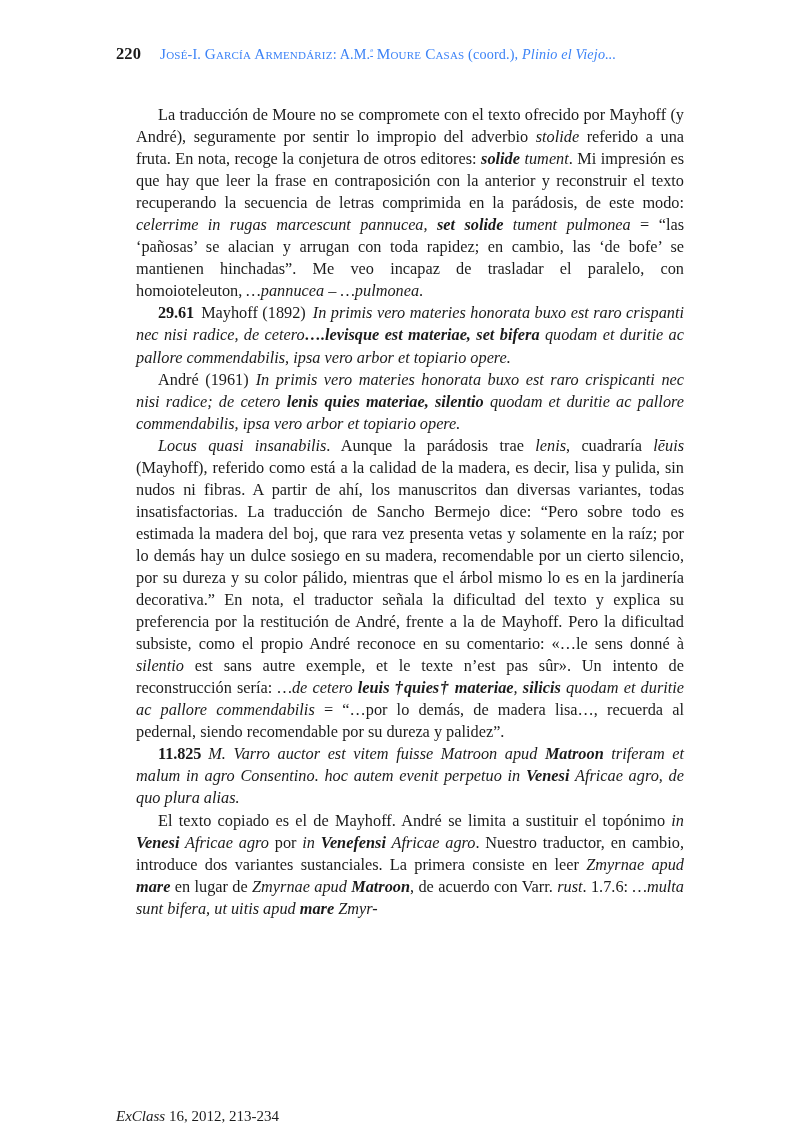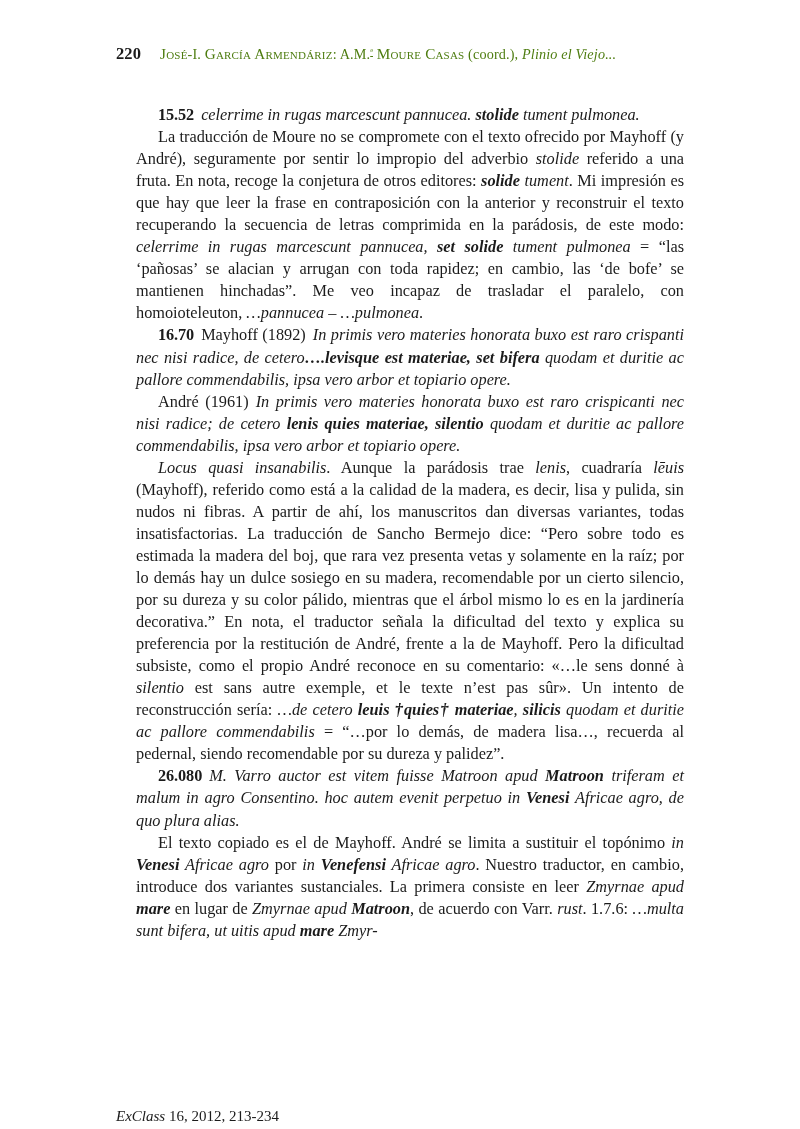--- a/index.html
+++ b/index.html
@@ -35,21 +35,21 @@
   }
   .folio {
     font-size: 16.5px;
     font-weight: bold;
     letter-spacing: 0.1px;
     color: #1b1b1b;
   }
   .head-text {
     margin-left: 19px;
     font-size: 14.2px;
-    color: #4d7c0f;
+    color: #3b82f6;
     letter-spacing: 0.15px;
   }
   .sc {
     font-variant: small-caps;
     font-size: 15.2px;
     letter-spacing: 0.2px;
   }
   .ord {
     font-size: 9.5px;
     vertical-align: 0.45em;
@@ -119,32 +119,31 @@
 
 <div class="page">
 
   <div class="running-head">
     <span class="folio">220</span>
     <span class="head-text"><span class="sc">José</span><span>-I. </span><span class="sc">García Armendáriz</span><span>: A.M.</span><span class="ord">ª</span><span>&nbsp;</span><span class="sc">Moure Casas</span><span> (coord.), </span><span class="head-title">Plinio el Viejo...</span></span>
   </div>
 
   <div class="column">
 
-    <p class="tp lemma"><span class="ref">15.52</span><span class="gap"></span><span>celerrime in rugas marcescunt pannucea. </span><span class="bi">stolide</span><span> tument pulmonea.</span></p>
 
 
     <p class="tp"><span>La traducción de Moure no se compromete con el texto ofrecido por Mayhoff (y André), seguramente por sentir lo impropio del adverbio </span><i>stolide</i><span> referido a una fruta. En nota, recoge la conjetura de otros editores: </span><span class="bi">solide</span><i> tument</i><span>. Mi impresión es que hay que leer la frase en contraposición con la anterior y reconstruir el texto recuperando la secuencia de letras comprimida en la parádosis, de este modo: </span><i>celerrime in rugas marcescunt pannucea, </i><span class="bi">set solide</span><i> tument pulmonea</i><span> = “las ‘pañosas’ se alacian y arrugan con toda rapidez; en cambio, las ‘de bofe’ se mantienen hinchadas”. Me veo incapaz de trasladar el paralelo, con homoioteleuton, </span><i>…pannucea – …pulmonea</i><span>.</span></p>
 
-    <p class="tp lemma"><span class="ref">16.70</span><span class="gap"></span><span class="src">Mayhoff (1892)</span><span class="gap"></span><span>In primis vero materies honorata buxo est raro crispanti nec nisi radice, de cetero</span><span class="bi">….levisque est materiae, set bifera</span><span> quodam et duritie ac pallore commendabilis, ipsa vero arbor et topiario opere.</span></p>
+    <p class="tp lemma"><span class="ref">29.61</span><span class="gap"></span><span class="src">Mayhoff (1892)</span><span class="gap"></span><span>In primis vero materies honorata buxo est raro crispanti nec nisi radice, de cetero</span><span class="bi">….levisque est materiae, set bifera</span><span> quodam et duritie ac pallore commendabilis, ipsa vero arbor et topiario opere.</span></p>
 
     <p class="tp lemma"><span class="src">André (1961)</span><span class="gap"></span><span>In primis vero materies honorata buxo est raro crispicanti nec nisi radice; de cetero </span><span class="bi">lenis quies materiae, silentio</span><span> quodam et duritie ac pallore commendabilis, ipsa vero arbor et topiario opere.</span></p>
 
     <p class="tp"><i>Locus quasi insanabilis</i><span>. Aunque la parádosis trae </span><i>lenis</i><span>, cuadraría </span><i>lēuis</i><span> (Mayhoff), referido como está a la calidad de la madera, es decir, lisa y pulida, sin nudos ni fibras. A partir de ahí, los manuscritos dan diversas variantes, todas insatisfactorias. La traducción de Sancho Bermejo dice: “Pero sobre todo es estimada la madera del boj, que rara vez presenta vetas y solamente en la raíz; por lo demás hay </span><b>un dulce sosiego en su madera</b><span>, recomendable por un cierto </span><b>silencio</b><span>, por su dureza y su color pálido, mientras que el árbol mismo lo es en la jardinería decorativa.” En nota, el traductor señala la dificultad del texto y explica su preferencia por la restitución de André, frente a la de Mayhoff. Pero la dificultad subsiste, como el propio André reconoce en su comentario: «…le sens donné à </span><i>silentio</i><span> est sans autre exemple, et le texte n’est pas sûr». Un intento de reconstrucción sería: </span><i>…de cetero </i><span class="bi">leuis †quies† materiae</span><i>, </i><span class="bi">silicis</span><i> quodam et duritie ac pallore commendabilis</i><span> = “…por lo demás, de madera lisa…, recuerda al pedernal, siendo recomendable por su dureza y palidez”.</span></p>
 
-    <p class="tp lemma"><span class="ref">26.080</span><span class="gap"></span><span>M. Varro auctor est vitem fuisse Matroon apud </span><span class="bi">Matroon</span><span> triferam et malum in agro Consentino. hoc autem evenit perpetuo in </span><span class="bi">Venesi</span><span> Africae agro, de quo plura alias.</span></p>
+    <p class="tp lemma"><span class="ref">11.825</span><span class="gap"></span><span>M. Varro auctor est vitem fuisse Matroon apud </span><span class="bi">Matroon</span><span> triferam et malum in agro Consentino. hoc autem evenit perpetuo in </span><span class="bi">Venesi</span><span> Africae agro, de quo plura alias.</span></p>
 
     <p class="tp"><span>El texto copiado es el de Mayhoff. André se limita a sustituir el topónimo </span><i>in </i><span class="bi">Venesi</span><i> Africae agro</i><span> por </span><i>in </i><span class="bi">Venefensi</span><i> Africae agro</i><span>. Nuestro traductor, en cambio, introduce dos variantes sustanciales. La primera consiste en leer </span><i>Zmyrnae apud </i><span class="bi">mare</span><span> en lugar de </span><i>Zmyrnae apud </i><span class="bi">Matroon</span><span>, de acuerdo con Varr. </span><i>rust</i><span>. 1.7.6: </span><i>…multa sunt bifera, ut uitis apud </i><span class="bi">mare</span><i> Zmyr-</i></p>
 
   </div>
 
   <div class="footer"><span class="jrn">ExClass</span><span> 16, 2012, 213-234</span></div>
 
 </div>
 
 </body></html>

